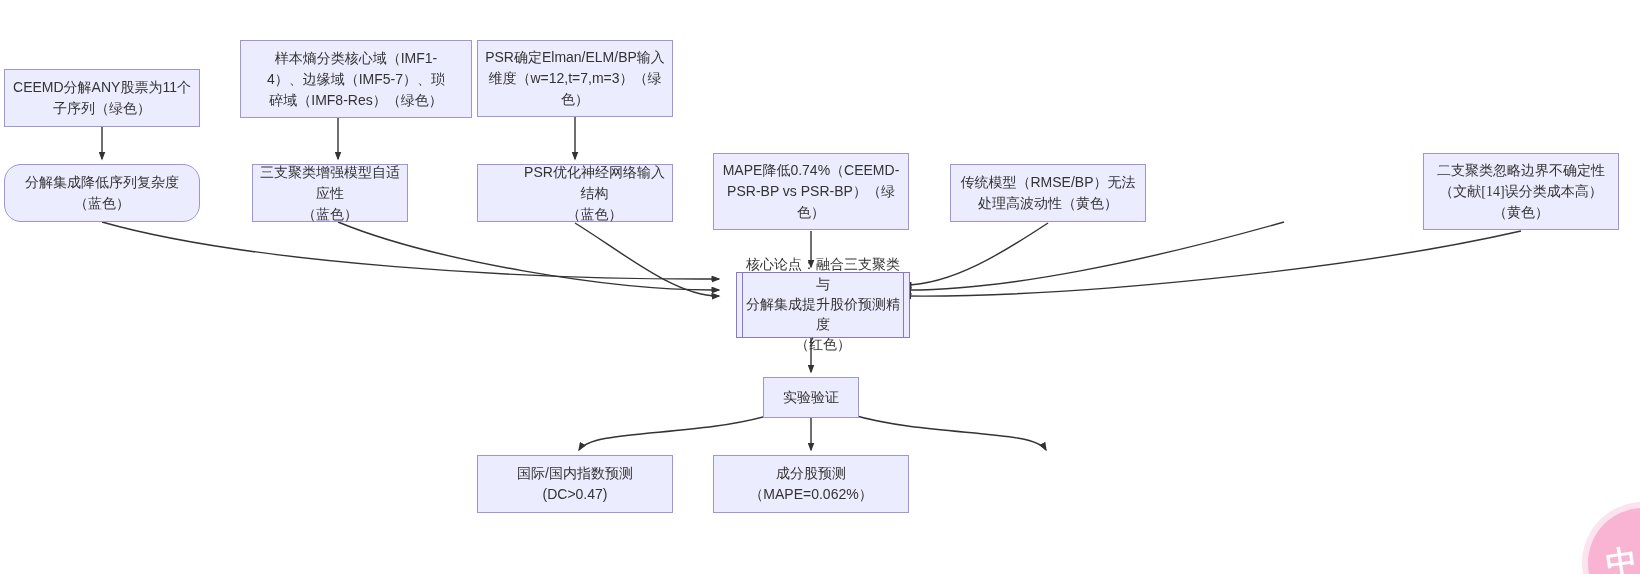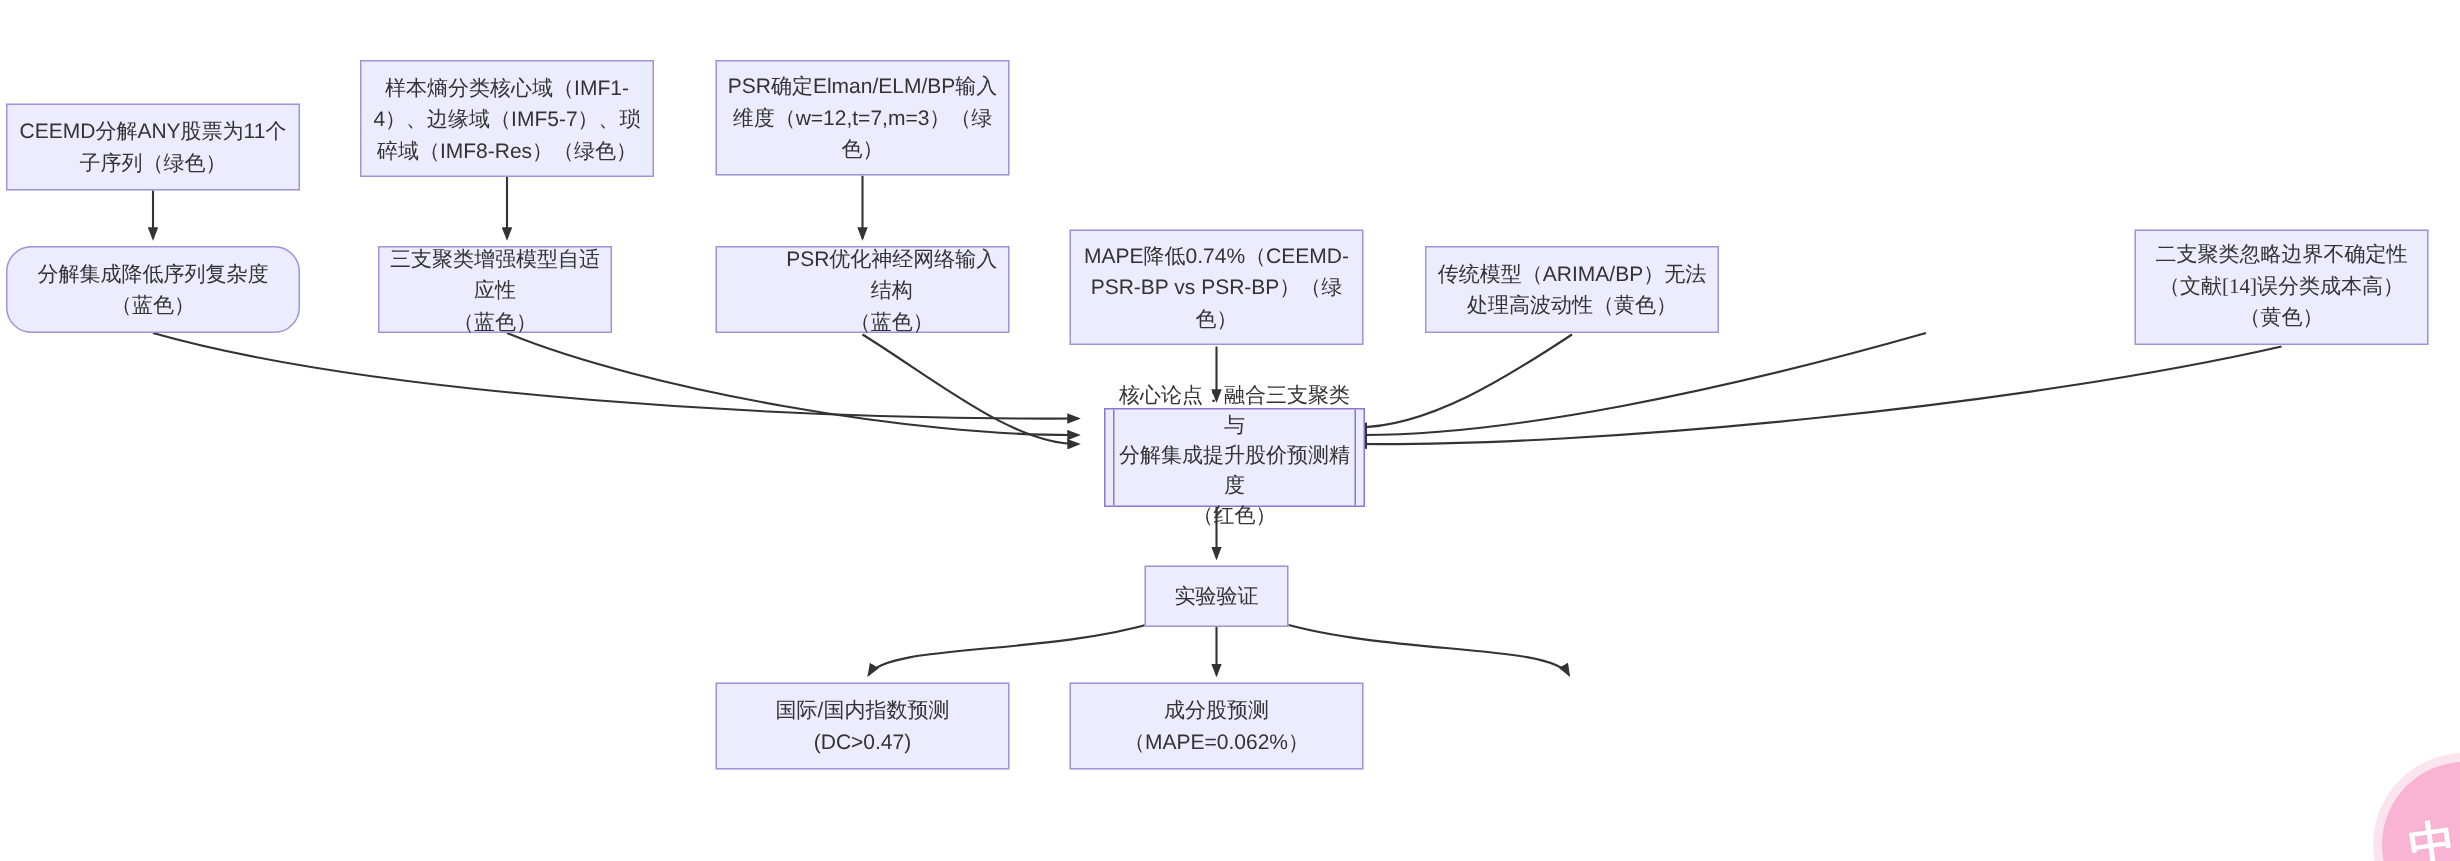--- a/index.html
+++ b/index.html
@@ -96,37 +96,37 @@
       <path d="M1521,231 C1350,270 1065,298 904,296" marker-end="url(#arrow)"></path>
       <path d="M811,338 L811,372" marker-end="url(#arrow)"></path>
       <path d="M770,415 C695,437 592,429 579,450" marker-end="url(#arrow)"></path>
       <path d="M811,418 L811,450" marker-end="url(#arrow)"></path>
       <path d="M853,415 C929,437 1034,429 1046,450" marker-end="url(#arrow)"></path>
     </g>
   </svg>
 
   <div class="node" style="left:4px;  top:49px; width:196px; height:58px;margin-top:20px;">CEEMD分解ANY股票为11个
 子序列（绿色）</div>
-  <div class="node" style="left:240px; top:40px; width:196px; height:78px;">样本熵分类核心域（IMF1-
+  <div class="node" style="left:240px; top:40px; width:232px; height:78px;">样本熵分类核心域（IMF1-
 4）、边缘域（IMF5-7）、琐
 碎域（IMF8-Res）（绿色）</div>
   <div class="node" style="left:477px; top:40px; width:196px; height:77px;">PSR确定Elman/ELM/BP输入
 维度（w=12,t=7,m=3）（绿
 色）</div>
 
   <div class="node" style="left:4px;  top:164px; width:196px; height:58px;border-radius:17px;">分解集成降低序列复杂度
 （蓝色）</div>
   <div class="node" style="left:252px; top:164px; width:156px; height:58px;">三支聚类增强模型自适应性
 （蓝色）</div>
   <div class="node" style="left:477px; top:164px; width:196px; height:58px;padding-left:45px;">PSR优化神经网络输入结构
 （蓝色）</div>
   <div class="node" style="left:713px; top:153px; width:196px; height:77px;">MAPE降低0.74%（CEEMD-
 PSR-BP vs PSR-BP）（绿
 色）</div>
-  <div class="node" style="left:950px; top:164px; width:196px; height:58px;">传统模型（ARIMA/BP）无法
+  <div class="node" style="left:950px; top:164px; width:196px; height:58px;">传统模型（RMSE/BP）无法
 处理高波动性（黄色）</div>
   <div class="node" style="left:1423px; top:153px; width:196px; height:77px;font-family:Liberation Serif, serif;">二支聚类忽略边界不确定性
 （文献[14]误分类成本高）
 （黄色）</div>
 
   <div class="node subroutine" style="left:736px; top:272px; width:174px; height:66px;font-family:Liberation Serif, serif;">核心论点：融合三支聚类与
 分解集成提升股价预测精度
 （红色）</div>
 
   <div class="node" style="left:763px; top:377px; width:96px; height:41px;">实验验证</div>

